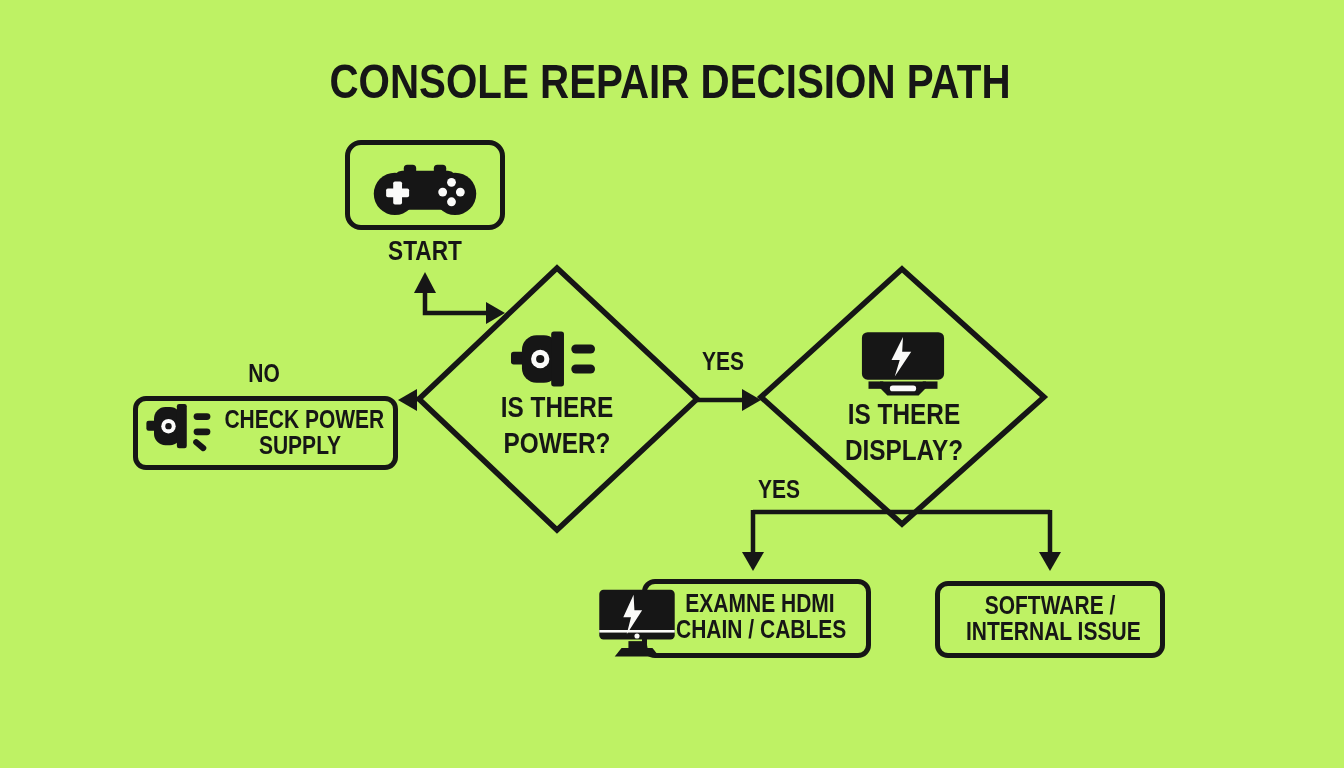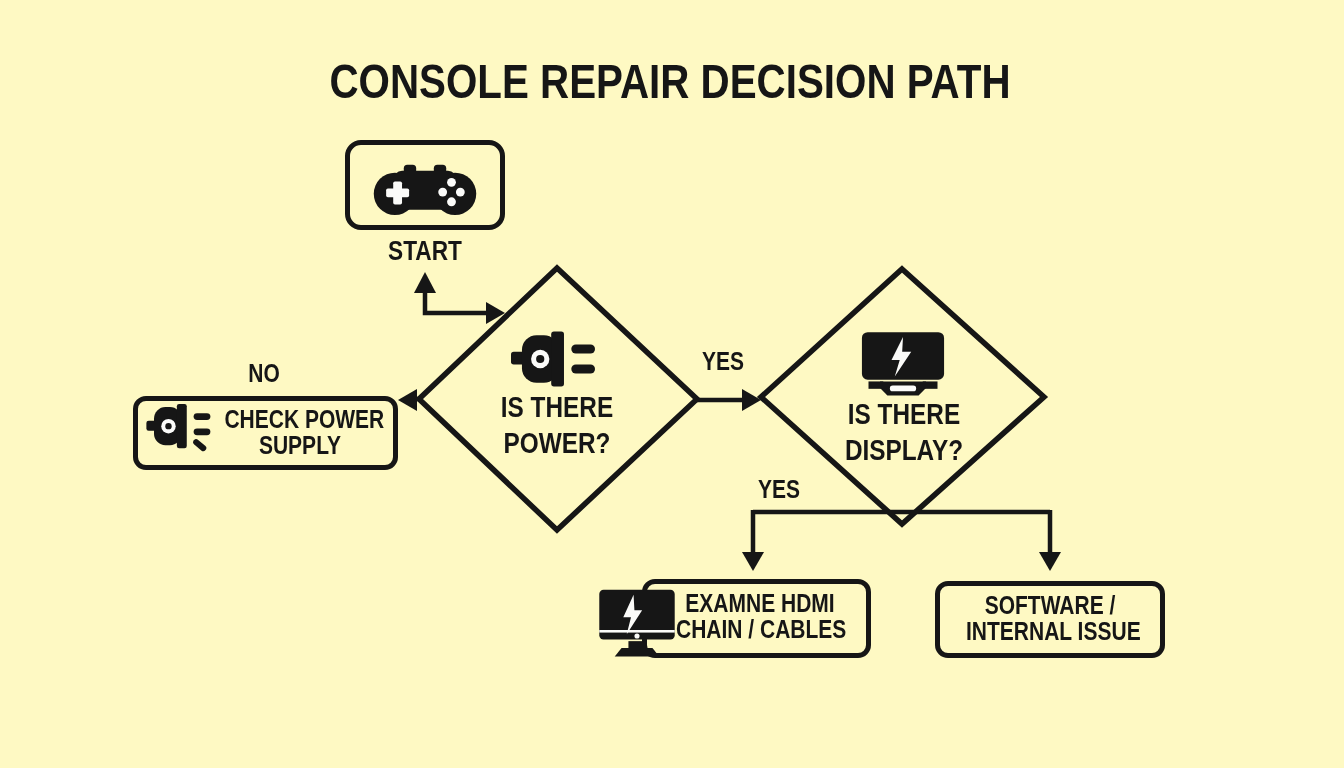--- a/index.html
+++ b/index.html
@@ -3,21 +3,21 @@
 <meta charset="utf-8">
 <style>
   html,body{margin:0;padding:0;}
   body{
     font-family:"Liberation Sans","DejaVu Sans",sans-serif;
     background:#e8e8e6;
   }
   .stage{
     position:relative;
     width:1344px;height:768px;
-    background:#fef9c3;
+    background:#bef264;
     overflow:hidden;
     color:#161616;
   }
   .abs{position:absolute;}
   .cond{
     font-weight:bold;
     color:#161616;
     text-align:center;
     transform:scaleX(.84);
     transform-origin:50% 50%;

